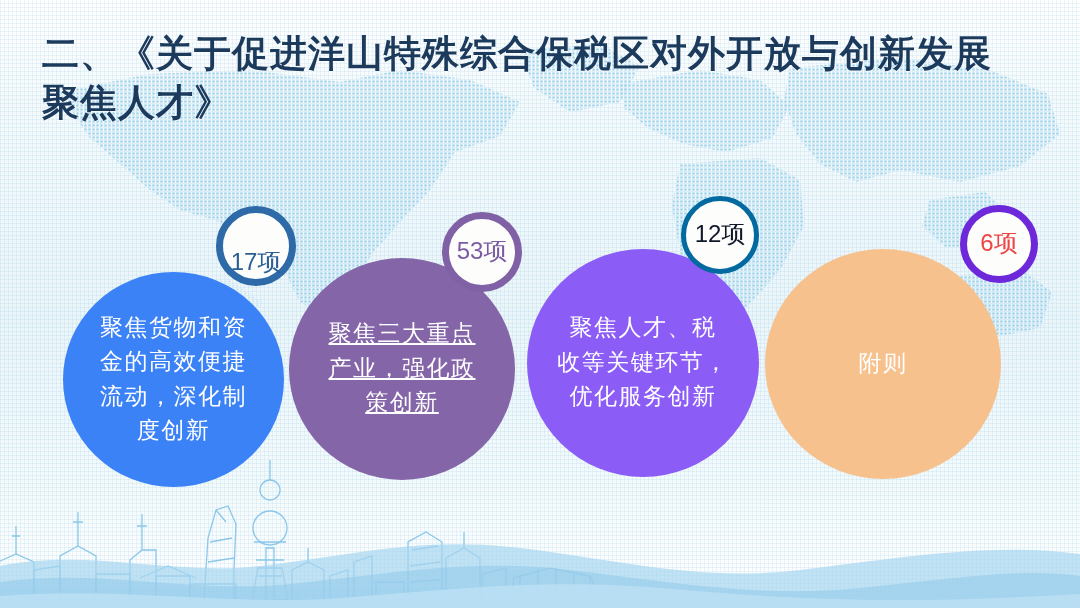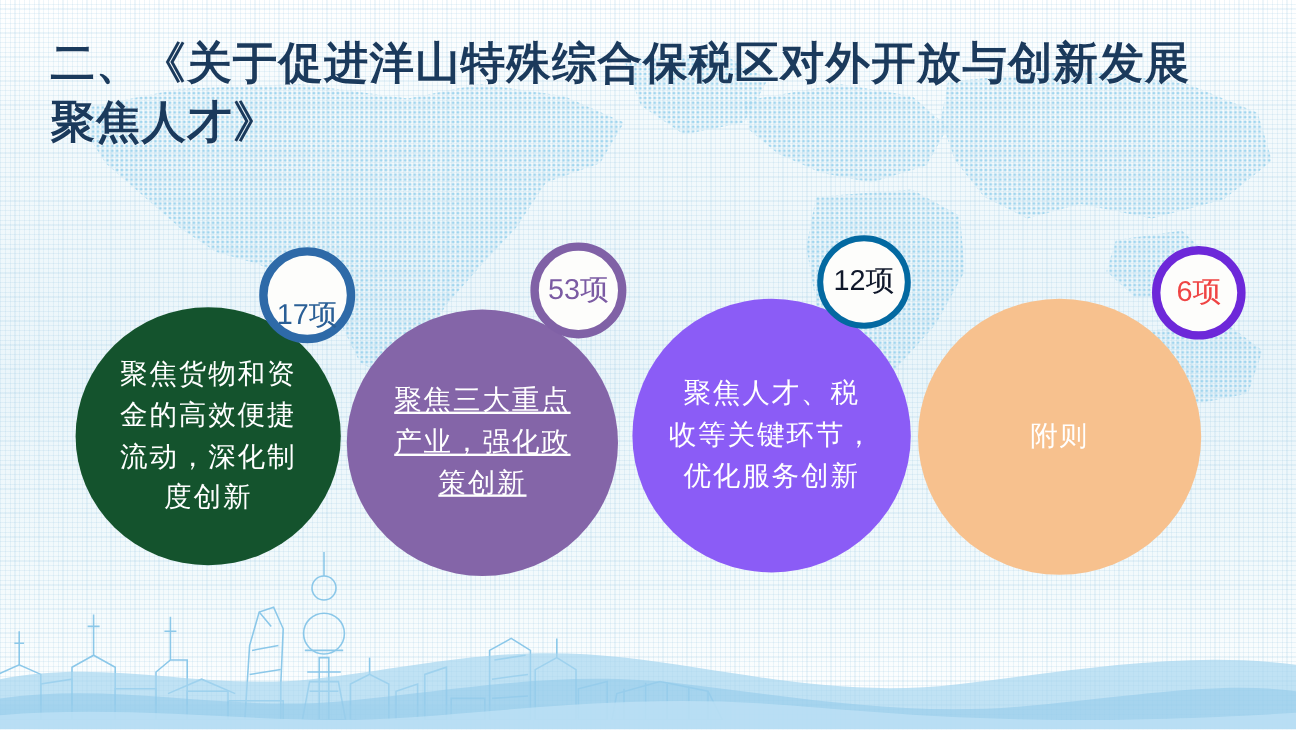--- a/index.html
+++ b/index.html
@@ -204,36 +204,36 @@
       <path d="M0 64 C 100 50, 190 76, 290 66 C 390 56, 470 40, 570 52 C 670 64, 760 80, 860 70 C 960 60, 1020 50, 1080 58 L1080 90 L0 90 Z" fill="#8fc9ea" opacity="0.55"></path>
       <path d="M0 78 C 120 68, 230 88, 340 80 C 450 72, 540 60, 660 70 C 780 80, 880 88, 1080 76 L1080 90 L0 90 Z" fill="#bfe2f5" opacity="0.75"></path>
     </svg>
   </div>
 
   <div class="title">二、《关于促进洋山特殊综合保税区对外开放与创新发展
 聚焦人才》</div>
 
   <div class="circles">
 
-    <div class="bubble" style="left:63px; top:256px; width:221px; height:215px; background:#14532d;">
+    <div class="bubble" style="left:63px; top:272px; width:221px; height:215px; background:#3b82f6;">
       <span class="bubble-text">聚焦货物和资
 金的高效便捷
 流动，深化制
 度创新</span>
     </div>
     <div class="badge" style="left:216px; top:206px; width:80px; height:80px; border:7px solid #2e6aa8; color:#2a5f96;align-items:flex-end;">
       <span class="badge-text">17项</span>
     </div>
 
     <div class="bubble" style="left:289px; top:258px; width:226px; height:222px; background:#8465a8;text-decoration:underline;">
       <span class="bubble-text">聚焦三大重点
 产业，强化政
 策创新</span>
     </div>
-    <div class="badge" style="left:442px; top:202px; width:80px; height:80px; border:7px solid #8061a6; color:#7b5ba3;">
+    <div class="badge" style="left:442px; top:212px; width:80px; height:80px; border:7px solid #8061a6; color:#7b5ba3;">
       <span class="badge-text">53项</span>
     </div>
 
     <div class="bubble" style="left:527px; top:249px; width:232px; height:228px; background:#8b5cf6;">
       <span class="bubble-text">聚焦人才、税
 收等关键环节，
 优化服务创新</span>
     </div>
     <div class="badge" style="left:681px; top:196px; width:78px; height:78px; border:5px solid #0369a1; color:#0f172a;">
       <span class="badge-text">12项</span>

